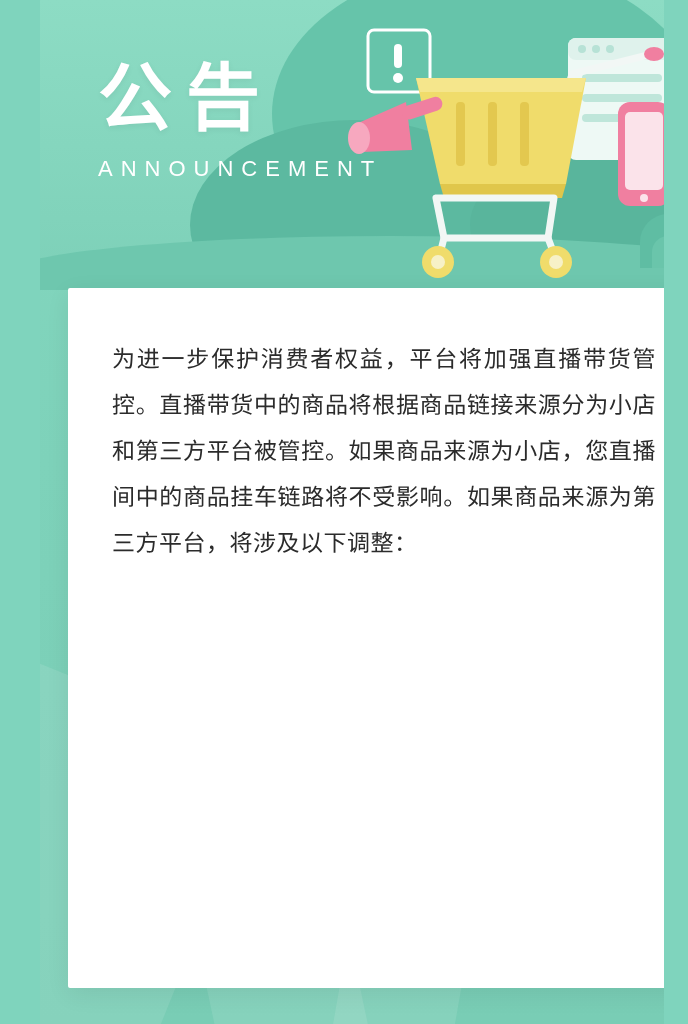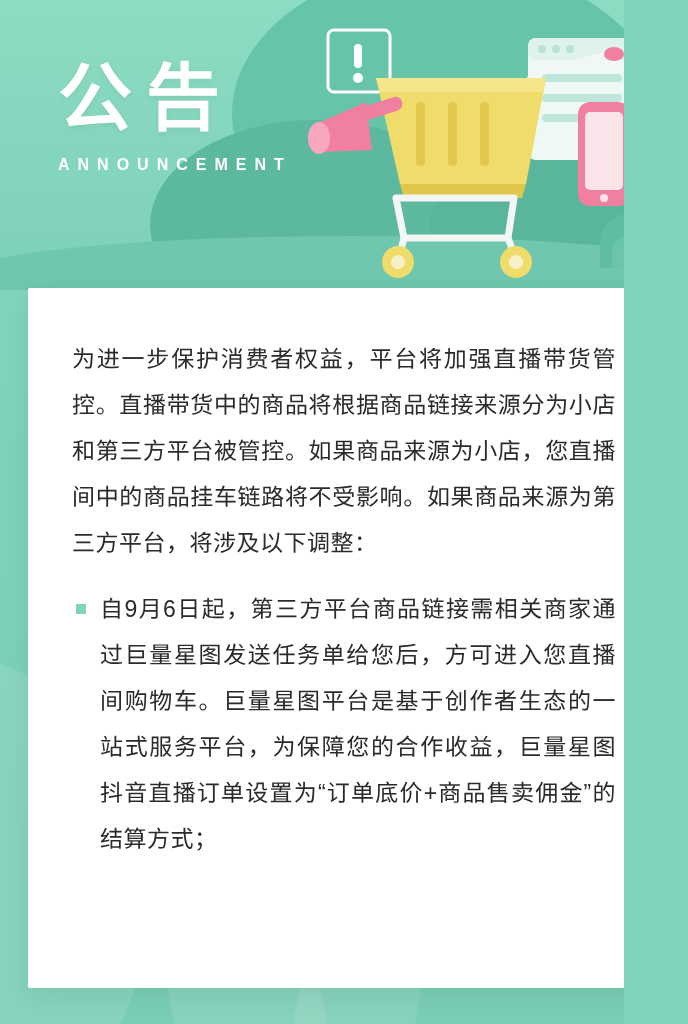--- a/index.html
+++ b/index.html
@@ -13,20 +13,21 @@
     background: #7fd4bd;
     overflow: hidden;
   }
 
   .poster {
     position: relative;
     width: 624px;
     height: 1024px;
     background: linear-gradient(180deg, #85d8c0 0%, #7ed2ba 45%, #79cdb5 100%);
     overflow: hidden;
+    margin-left: 40px;
   }
 
   
   .bg-hero {
     position: absolute;
     left: 0; top: 0;
     width: 688px; height: 290px;
     background: linear-gradient(180deg, #8ddcc4 0%, #7dd0b8 100%);
     overflow: hidden;
   }
@@ -79,24 +80,24 @@
   .title-cn {
     font-size: 74px;
     line-height: 86px;
     letter-spacing: 14px;
     font-weight: bold;
     color: #ffffff;
     text-shadow: 0 2px 6px rgba(0,0,0,0.06);
   }
   .title-en {
     margin-top: 14px;
-    font-size: 16px;
+    font-size: 22px;
     letter-spacing: 8px;
     color: #ffffff;
-    font-weight: bold;
+    font-weight: normal;
   }
 
   
   .illustration {
     position: absolute;
     left: 300px;
     top: 16px;
     width: 388px;
     height: 276px;
     z-index: 5;
@@ -235,21 +236,17 @@
 
   <div class="header-text">
     <div class="title-cn">公告</div>
     <div class="title-en">ANNOUNCEMENT</div>
   </div>
 
   <div class="card">
     <div class="card-inner">
       <p class="para">为进一步保护消费者权益，平台将加强直播带货管控。直播带货中的商品将根据商品链接来源分为小店和第三方平台被管控。如果商品来源为小店，您直播间中的商品挂车链路将不受影响。如果商品来源为第三方平台，将涉及以下调整：</p>
       <ul class="bullets">
-        <li class="bullet">
-          <span class="marker"></span>
-          <span>自9月6日起，第三方平台商品链接需相关商家通过巨量星图发送任务单给您后，方可进入您直播间购物车。巨量星图平台是基于创作者生态的一站式服务平台，为保障您的合作收益，巨量星图抖音直播订单设置为“订单底价+商品售卖佣金”的结算方式；</span>
-        </li>
       </ul>
     </div>
   </div>
 
 </div>
 
 </body></html>

